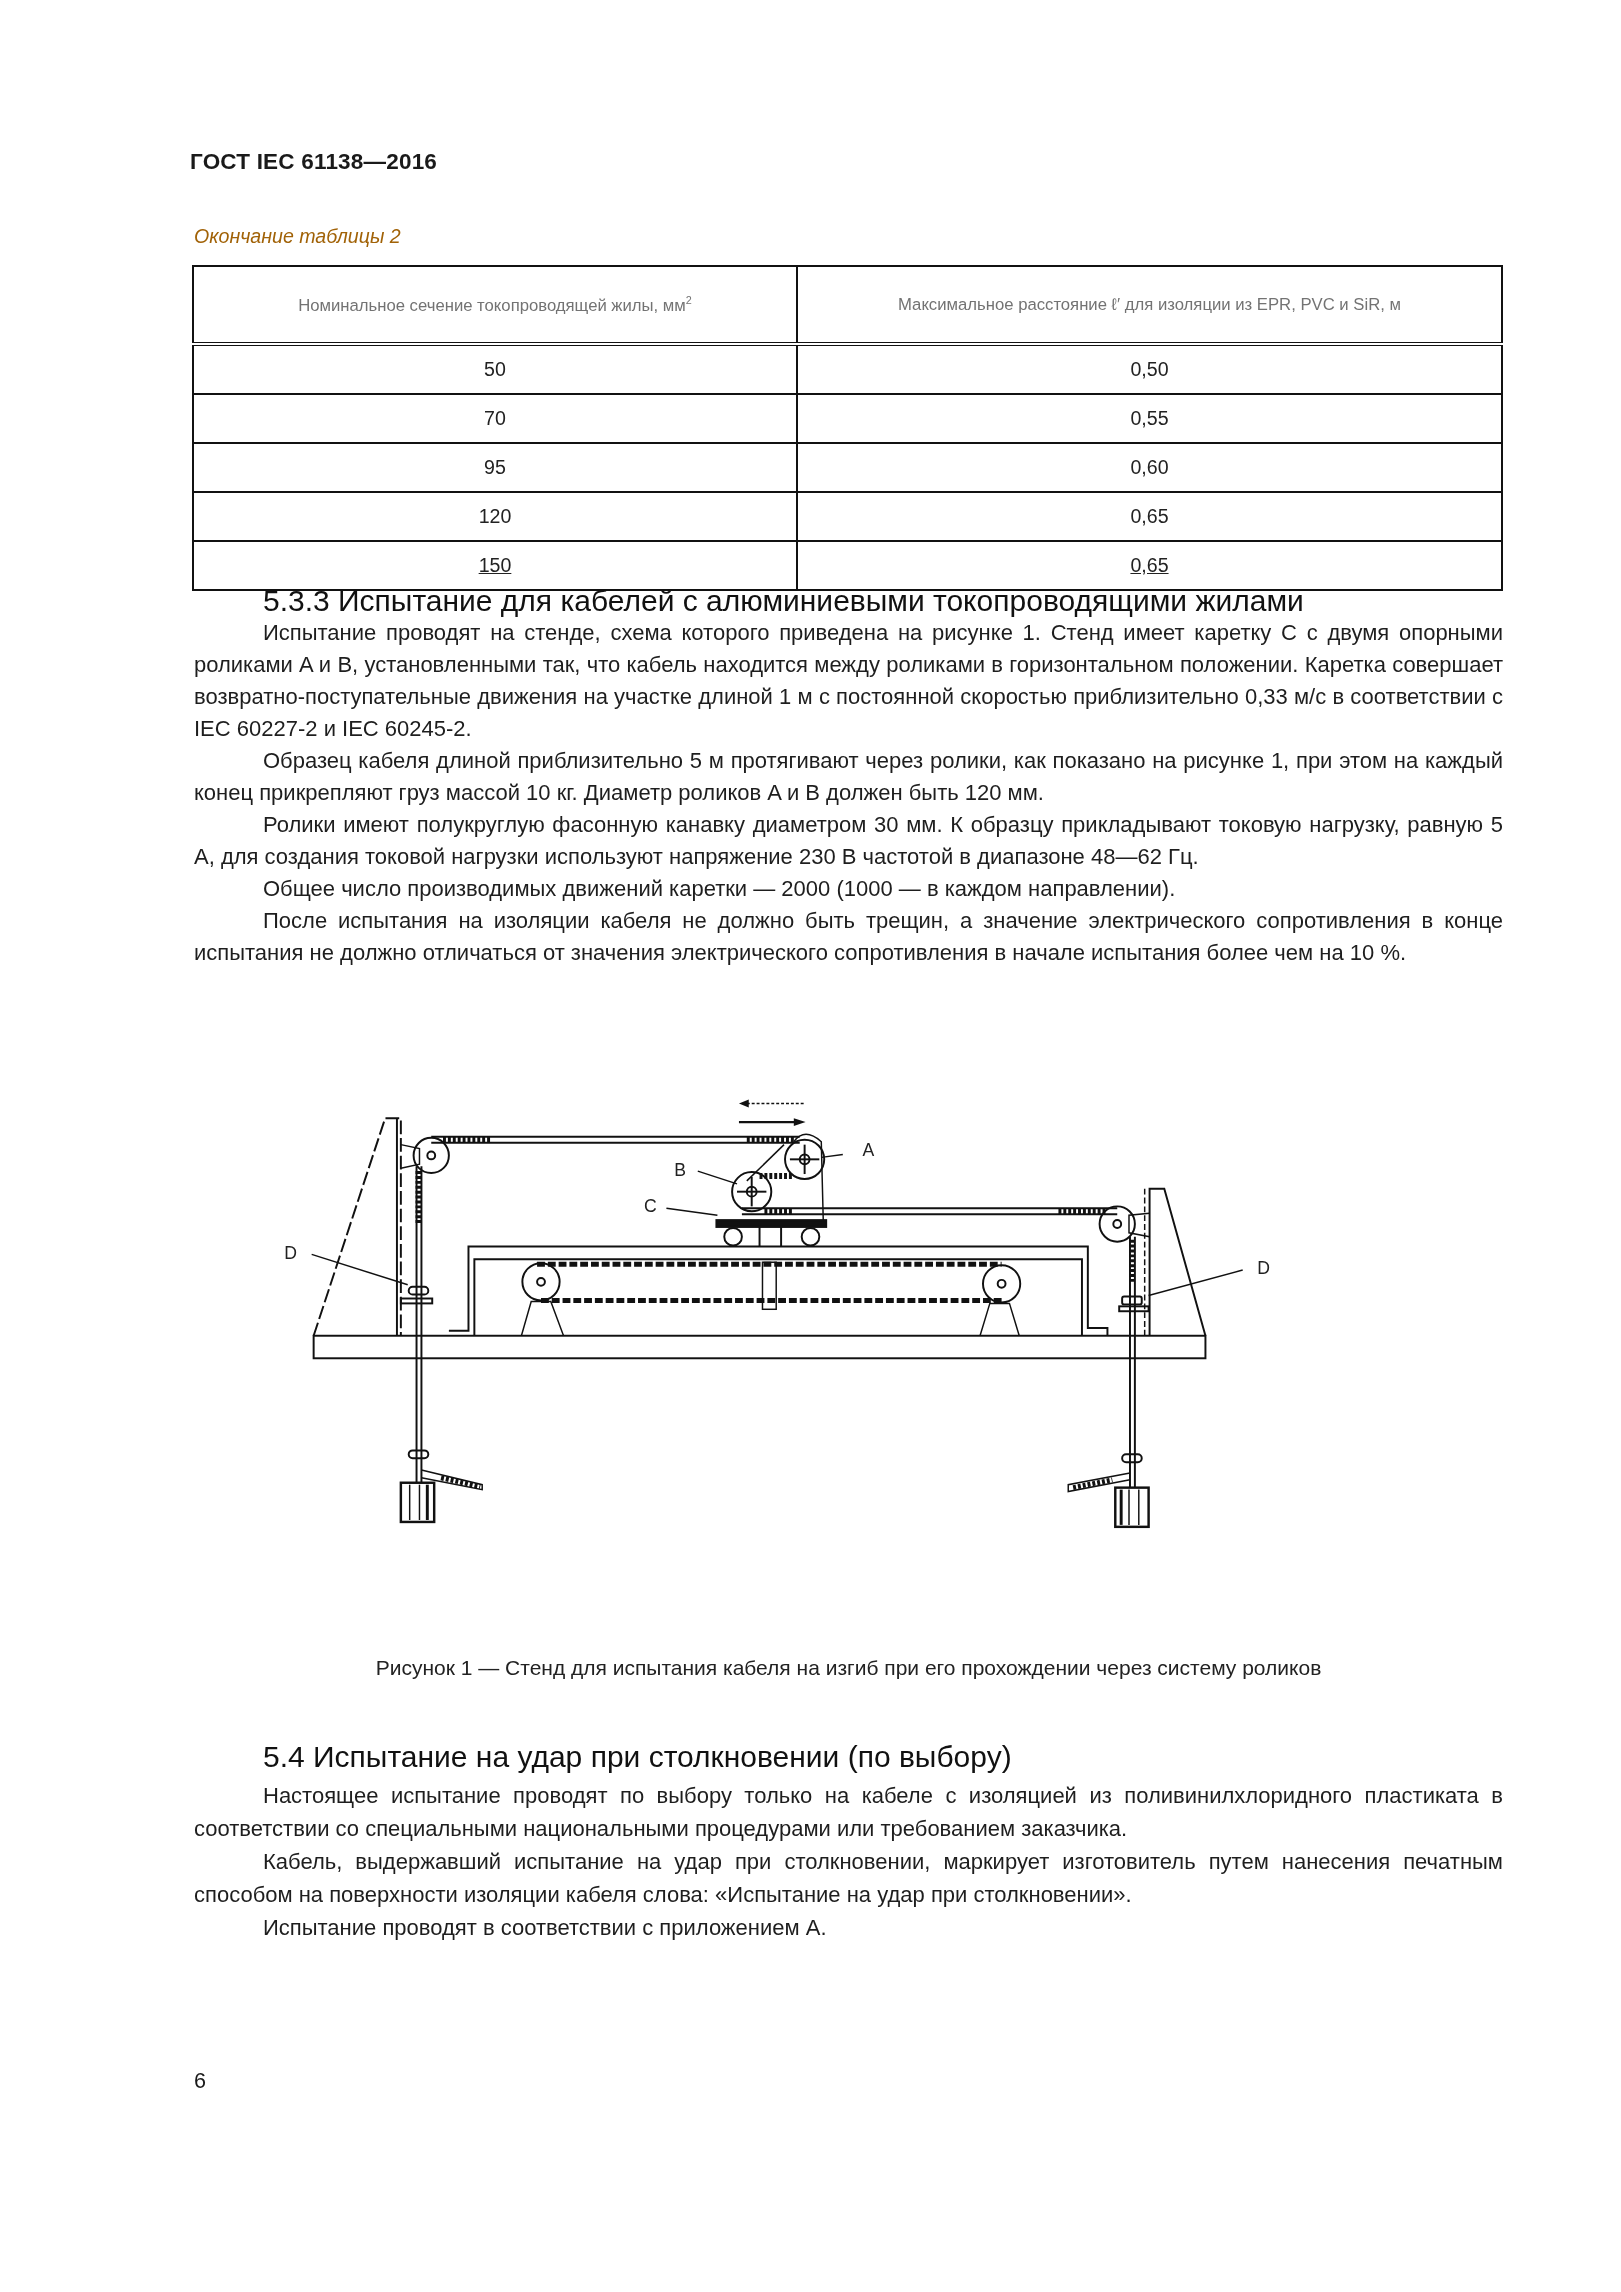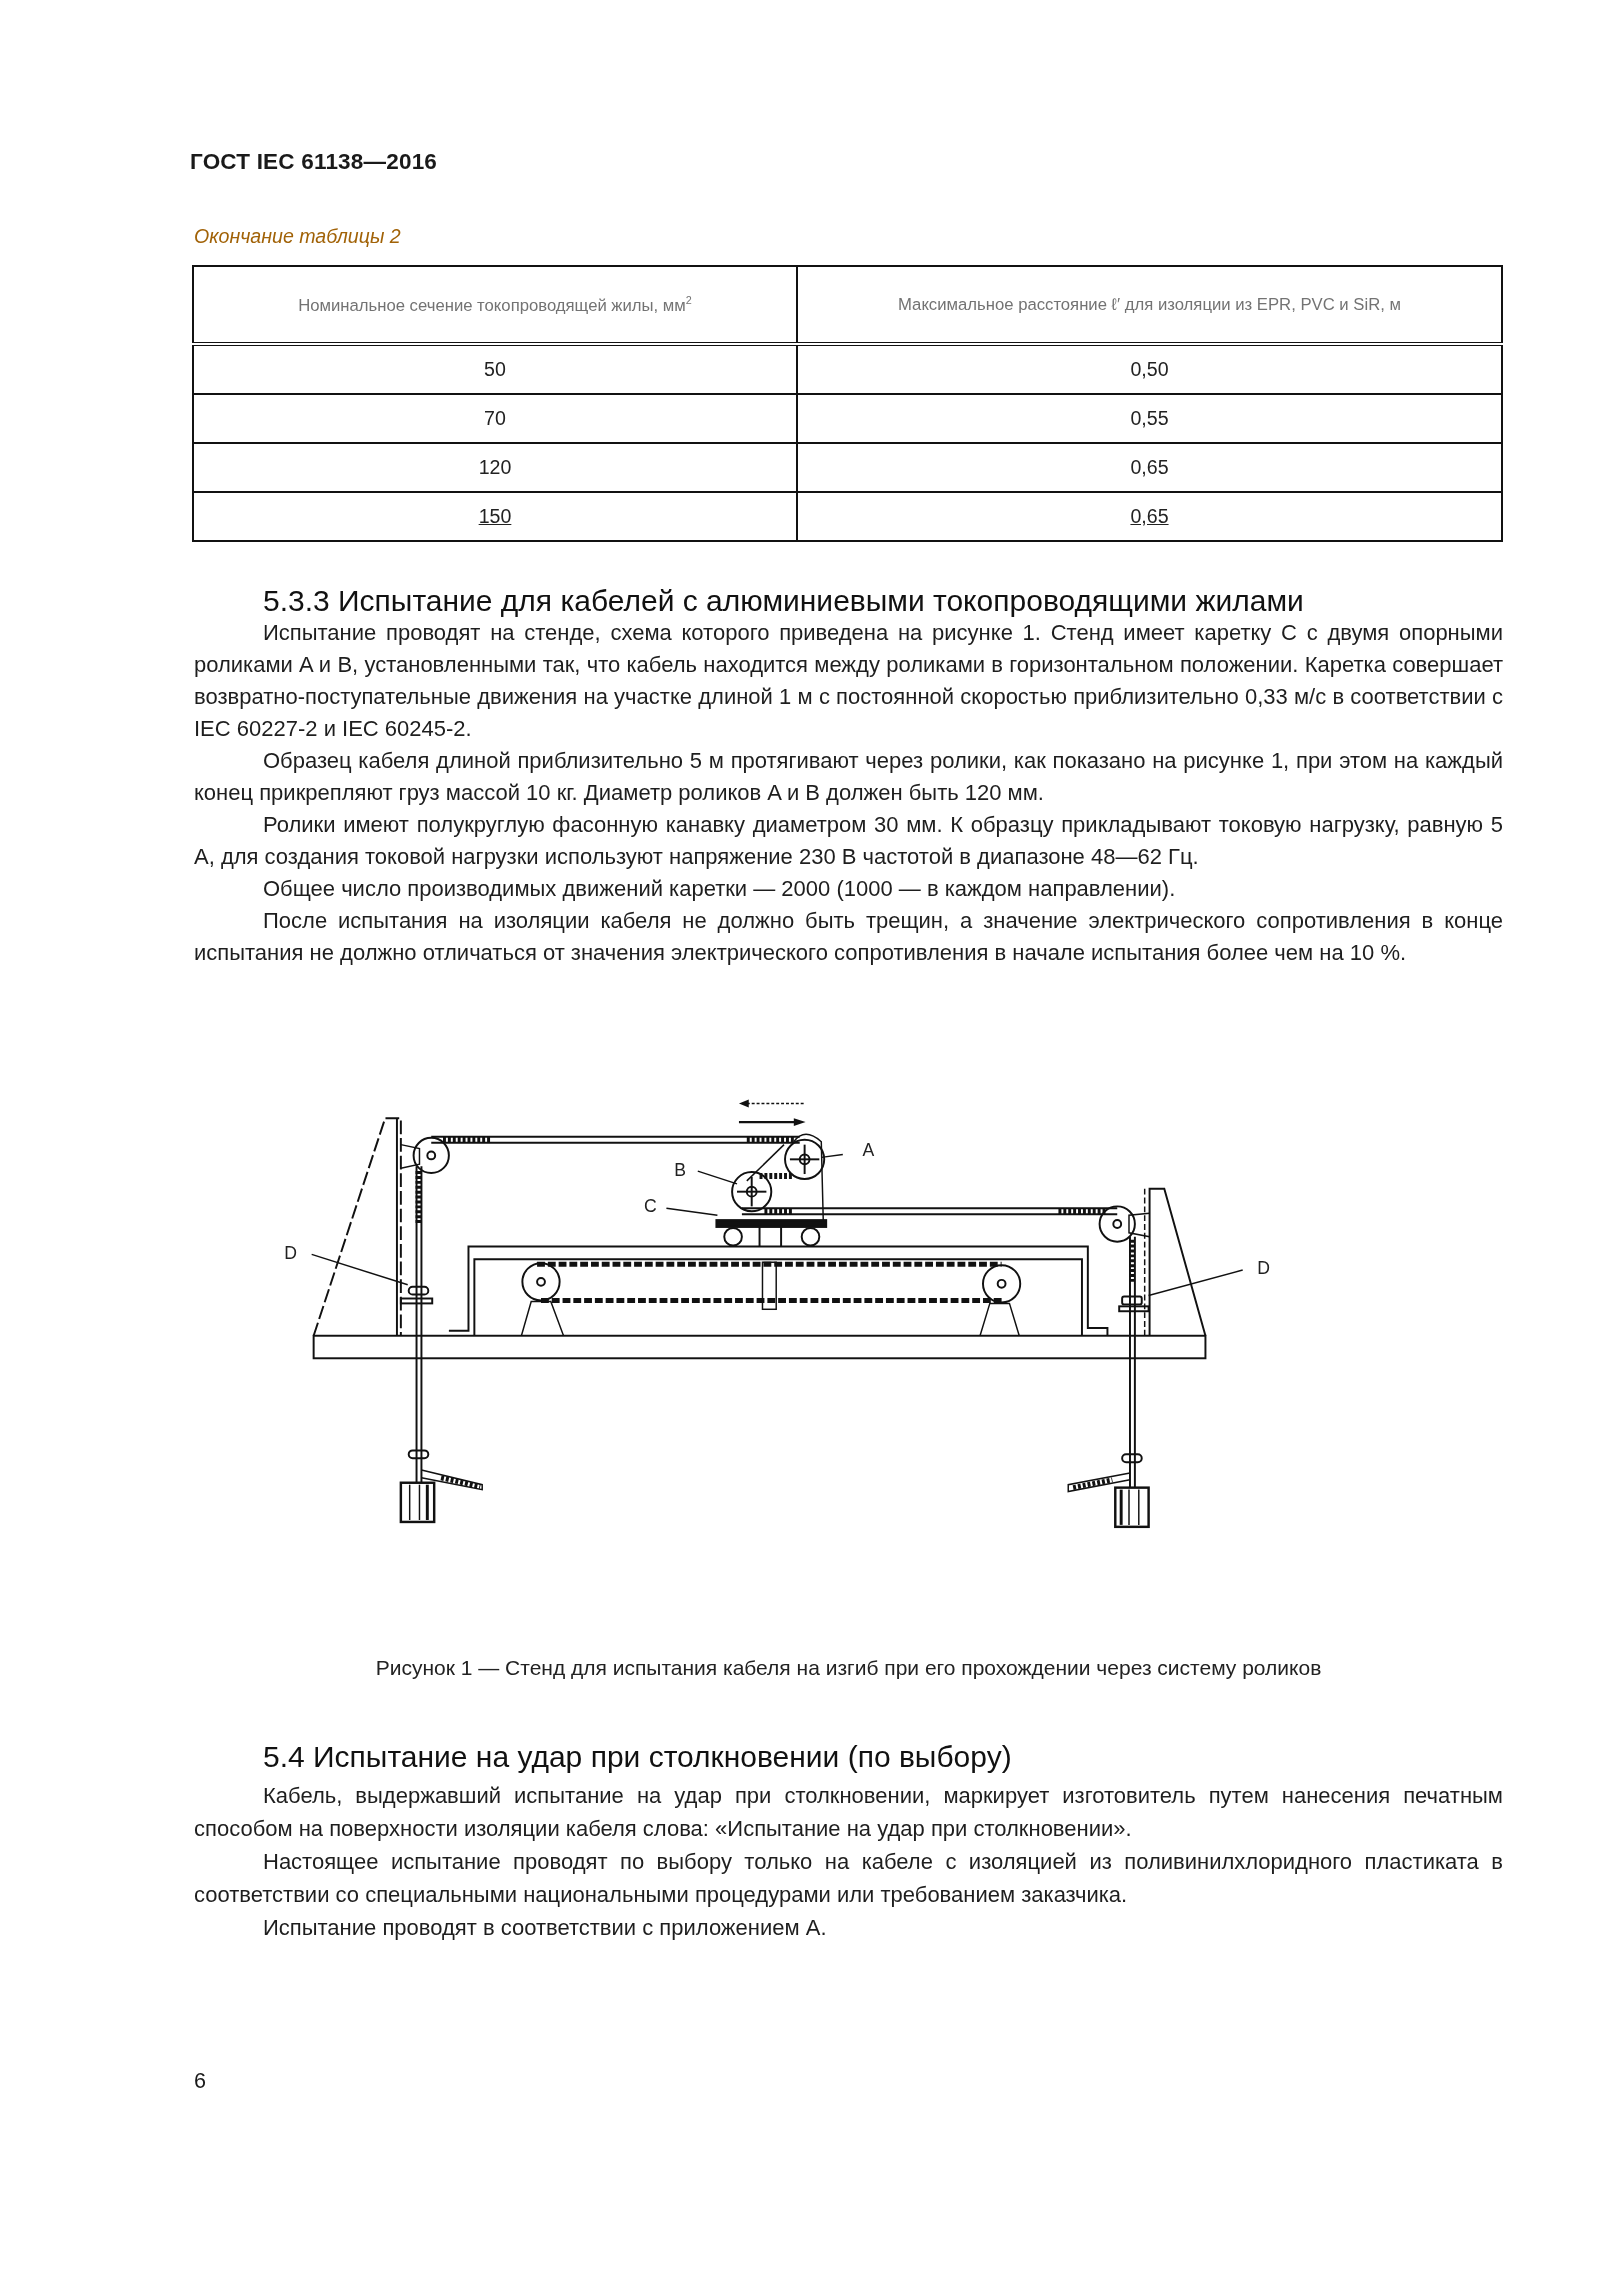--- a/index.html
+++ b/index.html
@@ -51,20 +51,24 @@
   <tbody>
     <tr>
         <td>50</td>
         <td>0,50</td>
       </tr>
     <tr>
         <td>70</td>
         <td>0,55</td>
       </tr>
     <tr>
+        <td>95</td>
+        <td>0,60</td>
+      </tr>
+    <tr>
         <td>120</td>
         <td>0,65</td>
       </tr>
     <tr>
         <td>150</td>
         <td>0,65</td>
       </tr>
   </tbody>
 </table>
 
@@ -211,19 +215,19 @@
   <text class="flbl" x="290" y="1285" stroke="none">D</text>
   <text class="flbl" x="1283" y="1300" stroke="none">D</text>
 </svg>
 
 <div class="abs fig-caption">Рисунок 1 — Стенд для испытания кабеля на изгиб при его прохождении через систему роликов</div>
 
 <div class="body-text sec54h">
   <h3>5.4 Испытание на удар при столкновении (по выбору)</h3>
 </div>
 <div class="body-text sec54">
+  <p>Настоящее испытание проводят по выбору только на кабеле с изоляцией из поливинилхлоридного пластиката в соответствии со специальными национальными процедурами или требованием заказчика.</p>
   <p>Кабель, выдержавший испытание на удар при столкновении, маркирует изготовитель путем нанесения печатным способом на поверхности изоляции кабеля слова: «Испытание на удар при столкновении».</p>
-  <p>Настоящее испытание проводят по выбору только на кабеле с изоляцией из поливинилхлоридного пластиката в соответствии со специальными национальными процедурами или требованием заказчика.</p>
   <p>Испытание проводят в соответствии с приложением А.</p>
 </div>
 
 <div class="abs page-num">6</div>
 
 
 </body></html>

